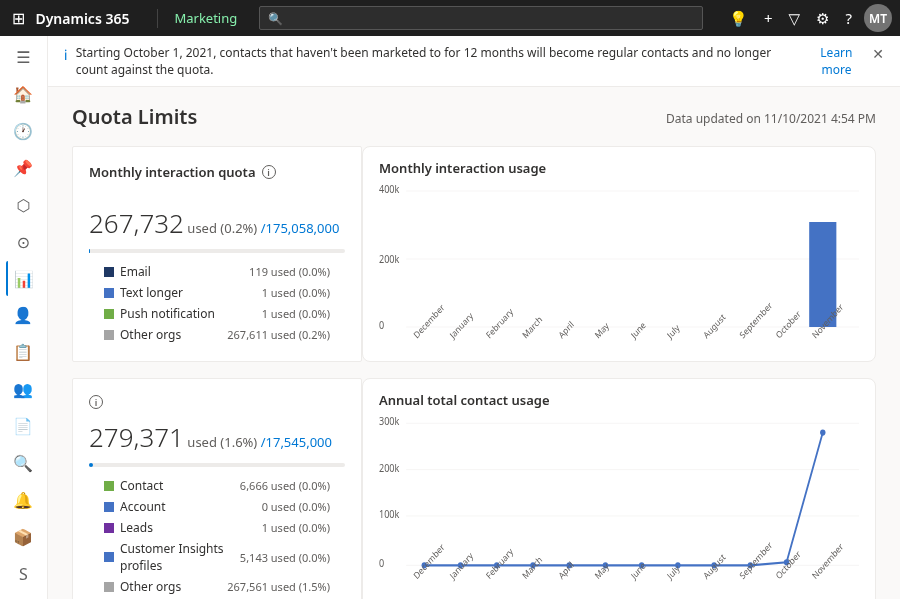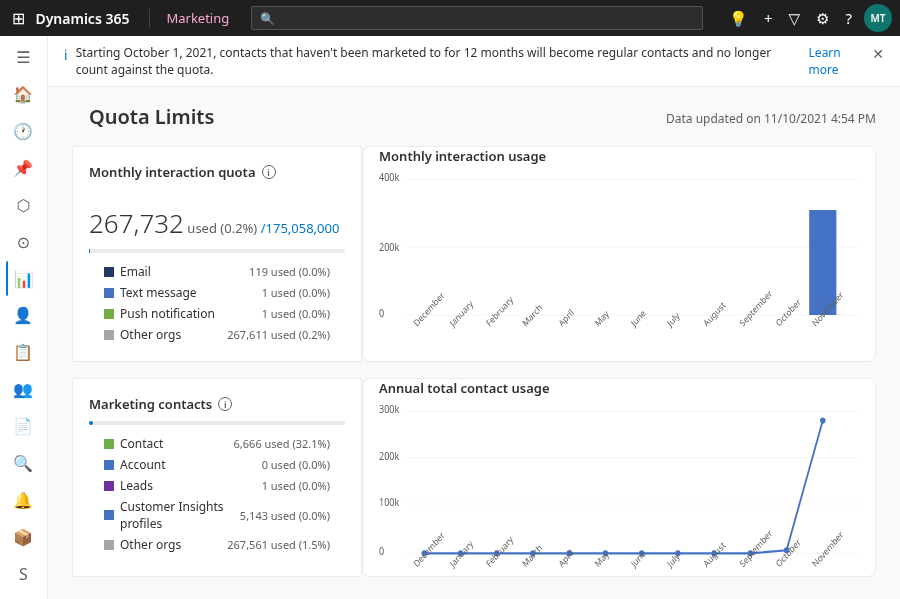--- a/index.html
+++ b/index.html
@@ -3,54 +3,54 @@
   <meta charset="utf-8">
   <style>
     * { box-sizing: border-box; margin: 0; padding: 0; }
     body { font-family: 'Segoe UI', system-ui, sans-serif; font-size: 13px; background: #f3f2f1; color: #323130; overflow: hidden; width: 900px; height: 599px; }
 
     
     .top-nav {
       display: flex; align-items: center; background: #1f1f1f; height: 36px; padding: 0 8px; gap: 6px;
     }
     .nav-waffle { color: #fff; font-size: 16px; cursor: pointer; padding: 4px; }
-    .nav-title { color: #fff; font-size: 14px; font-weight: 600; padding-right: 20px; border-right: 1px solid #444; }
-    .nav-app { color: #f9a8d4; font-size: 13px; padding-left: 10px; }
+    .nav-title { color: #fff; font-size: 14px; font-weight: 600; padding-right: 28px; border-right: 1px solid #444; }
+    .nav-app { color: #86efac; font-size: 13px; padding-left: 10px; }
     .nav-search {
       flex: 1; margin: 0 16px; background: #2d2d2d; border: 1px solid #555; border-radius: 2px;
       display: flex; align-items: center; padding: 0 8px; height: 24px; color: #aaa; font-size: 13px;
     }
     .nav-search input { background: transparent; border: none; outline: none; color: #ccc; font-size: 13px; width: 100%; }
     .nav-icons { display: flex; align-items: center; gap: 8px; color: #fff; }
     .nav-icon { font-size: 15px; cursor: pointer; padding: 4px; }
-    .nav-avatar { width: 28px; height: 28px; border-radius: 50%; background: #0f766e; color: #fff; display: flex; align-items: center; justify-content: center; font-size: 10px; font-weight: 600; cursor: pointer; }
+    .nav-avatar { width: 28px; height: 28px; border-radius: 50%; background: #737373; color: #fff; display: flex; align-items: center; justify-content: center; font-size: 12px; font-weight: 600; cursor: pointer; }
 
     
     .app-body { display: flex; height: calc(599px - 36px); }
 
     
     .sidebar { width: 48px; background: #fff; border-right: 1px solid #edebe9; display: flex; flex-direction: column; align-items: center; padding-top: 4px; gap: 2px; flex-shrink: 0; }
     .sidebar-icon { width: 36px; height: 36px; display: flex; align-items: center; justify-content: center; border-radius: 2px; cursor: pointer; color: #616161; font-size: 16px; }
     .sidebar-icon.active { color: #0078d4; border-left: 2px solid #0078d4; }
 
     
     .main { flex: 1; overflow-y: auto; background: #faf9f8; }
 
     
     .info-banner {
       background: #fff; border-bottom: 1px solid #edebe9; padding: 8px 16px;
       display: flex; align-items: flex-start; gap: 8px; font-size: 12px; color: #323130;
     }
     .info-icon { color: #0078d4; font-size: 14px; flex-shrink: 0; margin-top: 1px; }
-    .info-link { color: #0078d4; text-decoration: none; cursor: pointer; }
+    .info-link { color: #0078d4; text-decoration: none; cursor: pointer; text-align: center; }
     .banner-close { margin-left: auto; cursor: pointer; color: #616161; font-size: 14px; }
 
     
     .page-header { padding: 16px 24px 8px; }
-    .page-title { font-size: 20px; font-weight: 600; color: #323130; margin-left: 17px; }
+    .page-title { font-size: 20px; font-weight: 600; color: #323130; }
     .page-subtitle { color: #0078d4; font-size: 13px; text-decoration: underline; cursor: pointer; margin-top: 4px; display: inline-block; }
     .data-updated { float: right; color: #605e5c; font-size: 12px; margin-top: -20px; margin-left: 43px; }
 
     
     .cards-grid { display: grid; grid-template-columns: 290px 1fr; gap: 0; padding: 8px 24px 16px; }
 
     
     .card { background: #fff; border: 1px solid #edebe9; border-radius: 2px; padding: 16px; }
     .card-title { font-size: 13px; font-weight: 600; color: #323130; margin-bottom: 4px; display: flex; align-items: center; gap: 6px; }
     .info-circle { width: 14px; height: 14px; border-radius: 50%; border: 1px solid #605e5c; display: flex; align-items: center; justify-content: center; font-size: 9px; color: #605e5c; cursor: pointer; flex-shrink: 0; }
@@ -61,21 +61,21 @@
     .quota-bar { height: 4px; background: #edebe9; border-radius: 2px; margin: 8px 0; }
     .quota-bar-fill { height: 100%; background: #0078d4; border-radius: 2px; }
 
     .legend-list { margin-top: 8px; }
     .legend-item { display: flex; align-items: center; justify-content: space-between; padding: 2px 15px; font-size: 12px; }
     .legend-color { width: 10px; height: 10px; flex-shrink: 0; margin-right: 6px; }
     .legend-label { display: flex; align-items: center; flex: 1; }
     .legend-value { color: #605e5c; font-size: 11px; }
 
     
-    .chart-card { background: #fff; border: 1px solid #edebe9; border-radius: 8px; padding: 0 16px; }
+    .chart-card { background: #fff; border: 1px solid #edebe9; border-radius: 8px; padding: 12px 16px; }
     .chart-title { font-size: 13px; font-weight: 600; margin-bottom: 4px; }
     .chart-container { position: relative; height: 160px; margin-top: 4px; }
     .chart-container svg { width: 100%; height: 100%; }
 
     .chart-label { font-size: 10px; fill: #605e5c; }
     .axis-label { font-size: 9px; fill: #605e5c; }
   </style>
 </head>
 <body>
 
@@ -149,21 +149,21 @@
             <div class="legend-item">
       <div class="legend-label">
         <div class="legend-color" style="background:#1f3864"></div>
         <span>Email</span>
       </div>
       <span class="legend-value">119 used (0.0%)</span>
             </div>
             <div class="legend-item">
       <div class="legend-label">
         <div class="legend-color" style="background:#4472c4"></div>
-        <span>Text message</span>
+        <span>Text longer</span>
       </div>
       <span class="legend-value">1 used (0.0%)</span>
             </div>
             <div class="legend-item">
       <div class="legend-label">
         <div class="legend-color" style="background:#70ad47"></div>
         <span>Push notification</span>
       </div>
       <span class="legend-value">1 used (0.0%)</span>
             </div>
@@ -218,33 +218,37 @@
             <text x="482" y="158" class="axis-label" transform="rotate(-45,482,158)">November</text>
           </svg>
         </div>
       </div>
     </div>
 
     <div class="cards-grid" style="padding-top:0;">
 
       <div class="card">
         <div class="card-title">
-          <span>Marketing contacts</span>
           <div class="info-circle">i</div>
+        </div>
+        <div style="margin-top:10px;">
+          <span class="quota-number">279,371</span>
+          <span class="quota-used">used (1.6%)</span>
+          <span class="quota-of">/17,545,000</span>
         </div>
         <div class="quota-bar">
           <div class="quota-bar-fill" style="width:1.6%"></div>
         </div>
         <div class="legend-list" id="contacts-legend">
             <div class="legend-item">
       <div class="legend-label">
         <div class="legend-color" style="background:#70ad47"></div>
         <span>Contact</span>
       </div>
-      <span class="legend-value">6,666 used (32.1%)</span>
+      <span class="legend-value">6,666 used (0.0%)</span>
             </div>
             <div class="legend-item">
       <div class="legend-label">
         <div class="legend-color" style="background:#4472c4"></div>
         <span>Account</span>
       </div>
       <span class="legend-value">0 used (0.0%)</span>
             </div>
             <div class="legend-item">
       <div class="legend-label">

